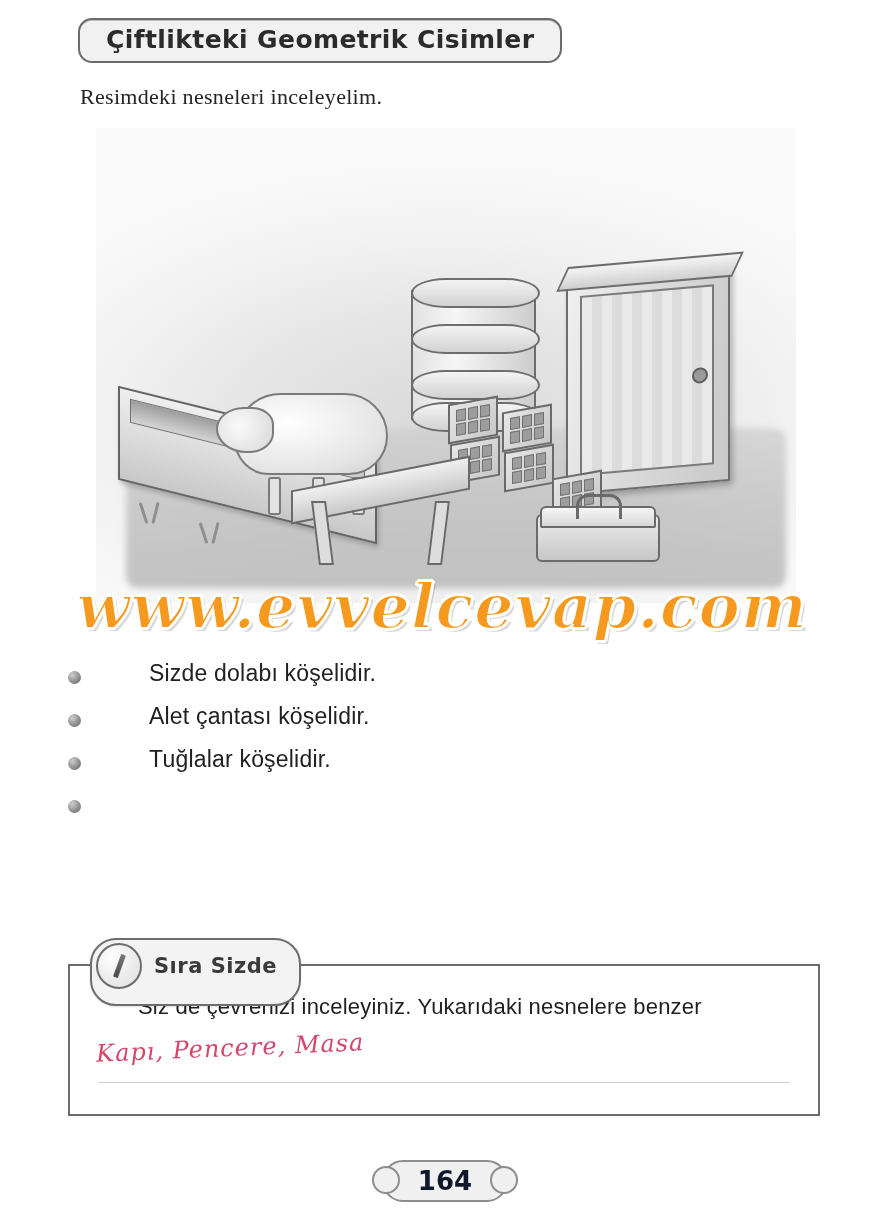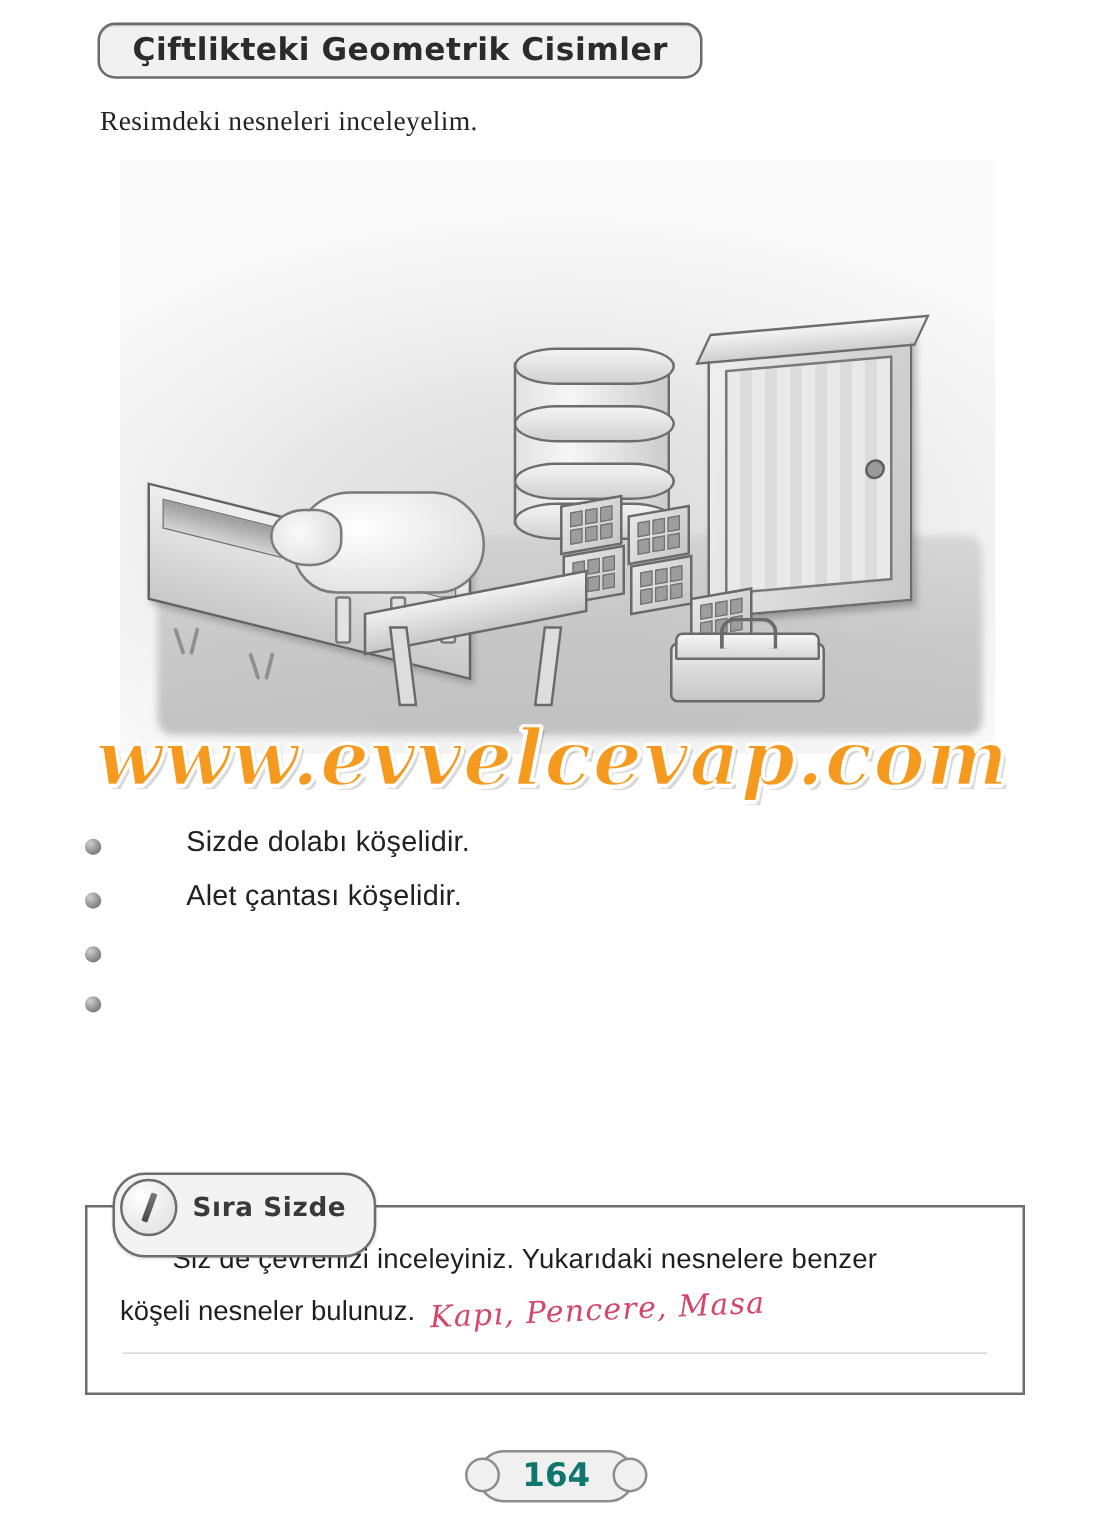--- a/index.html
+++ b/index.html
@@ -329,21 +329,21 @@
     content: "";
     position: absolute; top: 4px;
     width: 24px; height: 24px; border-radius: 50%;
     background: #f0f0f0; border: 2px solid #8d8d8d;
   }
   .pagenum .cloud::before { left: -12px; }
   .pagenum .cloud::after  { right: -12px; }
   .pagenum .num {
     position: relative; z-index: 2;
     font-family: "DejaVu Sans", sans-serif;
-    font-size: 26px; font-weight: bold; color: #0f766e;
+    font-size: 26px; font-weight: bold; color: #0f172a;
   }
 </style>
 </head>
 <body>
 
 <div class="title-wrap">
   <div class="title-banner">
     <span class="txt">Çiftlikteki Geometrik Cisimler</span>
   </div>
 </div>
@@ -455,40 +455,40 @@
   <div class="bullet-row">
     <span class="bullet-dot"></span>
     <span class="bullet-text">Sizde dolabı köşelidir.</span>
   </div>
   <div class="bullet-row">
     <span class="bullet-dot"></span>
     <span class="bullet-text">Alet çantası köşelidir.</span>
   </div>
   <div class="bullet-row">
     <span class="bullet-dot"></span>
+    <span class="bullet-text">Tuğlalar köşelidir.</span>
   </div>
   <div class="bullet-row">
     <span class="bullet-dot"></span>
   </div>
 </div>
 
 <div class="sira-wrap">
   <div class="sira-box">
     <div class="sira-underline"></div>
   </div>
   <div class="sira-tab">
     <span class="sira-icon">
       <span class="pen"></span>
     </span>
     <span class="sira-label">Sıra Sizde</span>
   </div>
   <div class="sira-body">
     <div class="sira-line1">Siz de çevrenizi inceleyiniz. Yukarıdaki nesnelere benzer</div>
     <div class="sira-line2">
-      <span>köşeli nesneler bulunuz.</span>
       <span class="handwritten">Kapı, Pencere, Masa</span>
     </div>
   </div>
 </div>
 
 <div class="pagenum">
   <span class="cloud">
     <span class="num">164</span>
   </span>
 </div>

